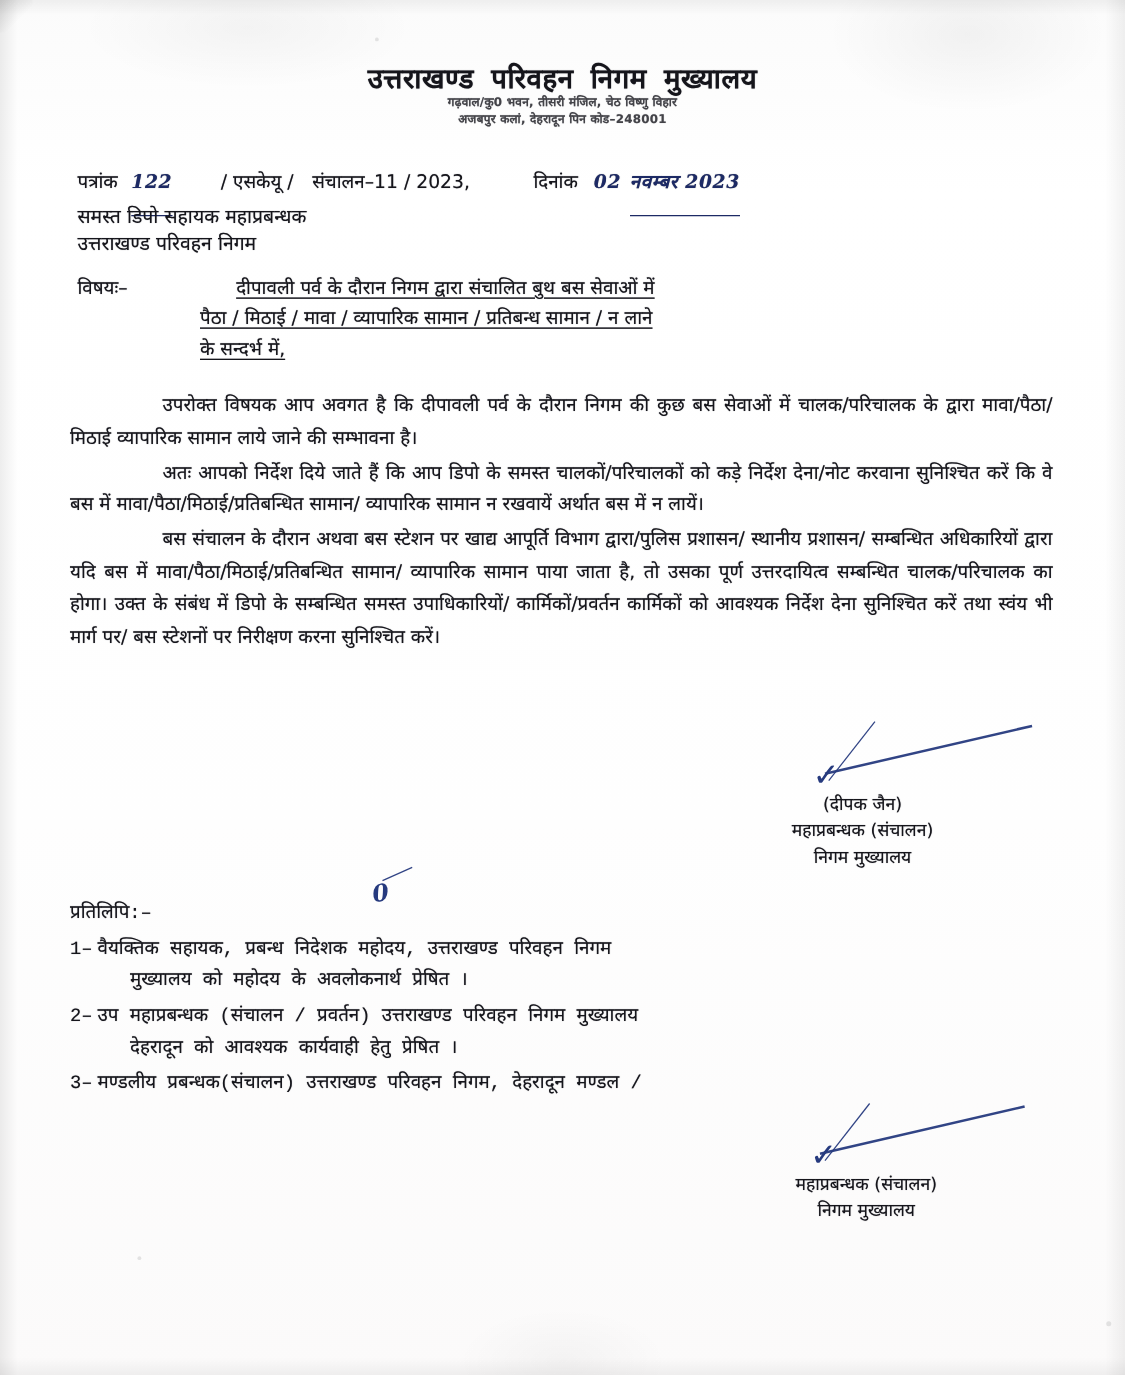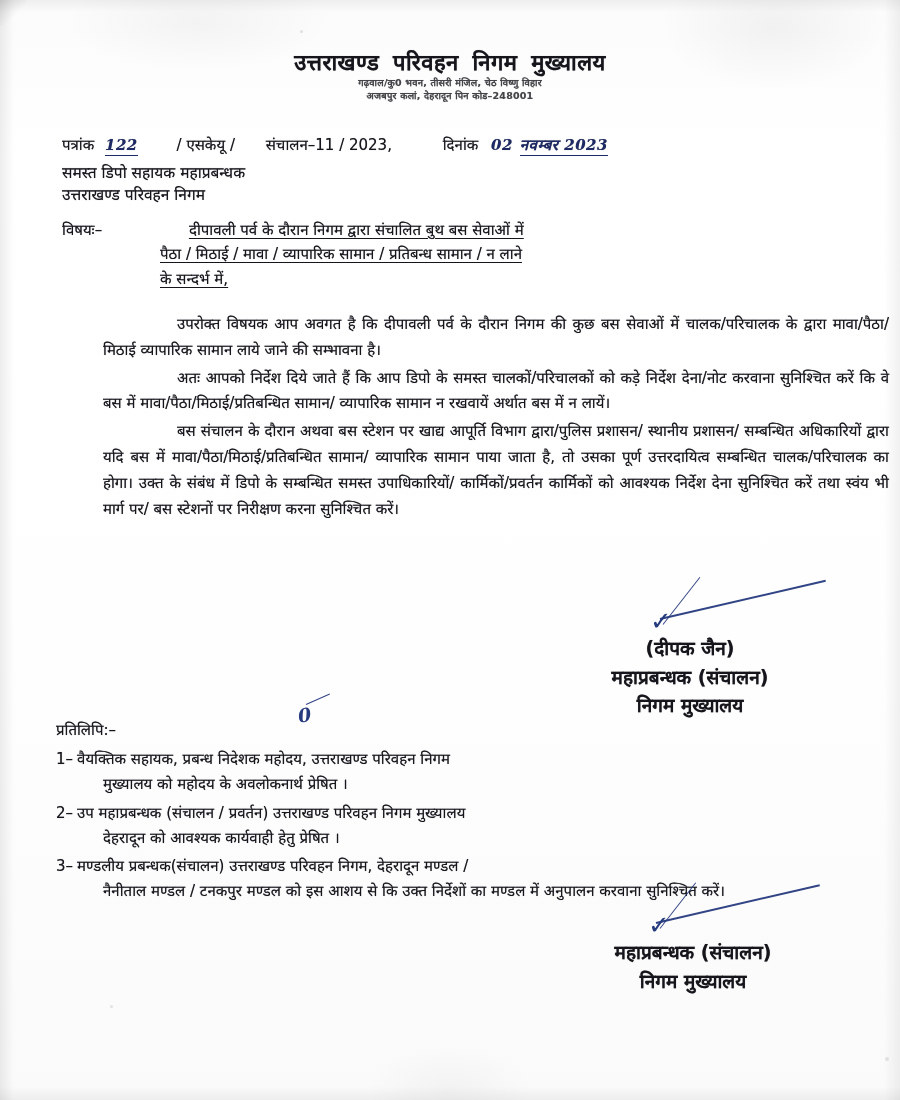--- a/index.html
+++ b/index.html
@@ -88,21 +88,21 @@
   .hand {
     font-family: "DejaVu Serif", serif;
     color:#1b2a6b;
     font-style: italic;
     font-weight:700;
     letter-spacing:.5px;
     filter: blur(0.2px);
   }
   .hand-underline {
     border-bottom:1.5px solid #1b2a6b;
-    padding-bottom:1px;
+    padding-bottom:18px;
   }
 
   
   #addressee {
     position:absolute;
     left:62px; top:162px;
     font-size:15.5px;
     line-height:1.45;
     filter: blur(0.3px);
   }
@@ -123,32 +123,30 @@
 
   
   #body-text {
     position:absolute;
     left:56px; top:312px;
     width:786px;
     font-size:15px;
     line-height:1.72;
     text-align:justify;
     filter: blur(0.3px);
-    margin-left: 47px;
   }
   #body-text p { margin:0 0 2px 0; text-indent: 74px; }
 
   
   .sig-block {
     position:absolute;
     text-align:center;
-    font-size:19px;
+    font-size:14px;
     line-height:1.5;
     filter: blur(0.3px);
-    font-weight: bold;
   }
   #sig-main { left:560px; top:634px; width:260px; }
   #sig-copy { left:548px; top:938px; width:290px; }
   .sig-swoosh {
     position:absolute;
     border-top:2px solid #243a86;
     transform-origin: left center;
     opacity:.95;
   }
   .sig-glyph {
@@ -161,20 +159,21 @@
   }
 
   
   #copy-section {
     position:absolute;
     left:56px; top:718px;
     width:790px;
     font-size:15px;
     line-height:1.68;
     filter: blur(0.3px);
+    font-family: Liberation Mono, monospace;
   }
   #copy-label { display:block; margin-bottom:4px; }
   .copy-item { display:flex; gap:4px; margin-bottom:3px; }
   .copy-num { flex:0 0 auto; white-space:nowrap; }
   .copy-text { flex:1 1 auto; text-align:justify; }
   .copy-text .cont { display:block; padding-left:26px; }
 
   
   .stray {
     position:absolute;
@@ -204,21 +203,21 @@
     <div class="org-sub ink">गढ़वाल/कु0 भवन, तीसरी मंजिल, चेठ विष्णु विहार</div>
     <div class="org-sub ink">अजबपुर कलां, देहरादून पिन कोड–248001</div>
   </div>
 
   <div id="ref-row" class="ink">
     <span>पत्रांक</span>
     <span class="hand hand-underline" style="margin:0 8px 0 6px;">122</span>
     <span style="margin-left:26px;">/</span>
     <span>एसकेयू</span>
     <span>/</span>
-    <span style="margin-left:26px;">संचालन–11</span>
+    <span style="margin-left:10px;">संचालन–11</span>
     <span>/</span>
     <span>2023,</span>
     <span style="margin-left:46px;">दिनांक</span>
     <span class="hand" style="margin-left:8px;">02</span>
     <span class="hand hand-underline" style="margin-left:2px;">नवम्बर 2023</span>
   </div>
 
   <div id="subject-block" class="ink">
     <span id="subject-label">विषयः–</span>
     <span class="subj-l1" style="text-decoration:underline; text-underline-offset:3px;">दीपावली पर्व के दौरान निगम द्वारा संचालित बुथ बस सेवाओं में</span>
@@ -266,21 +265,20 @@
       <span class="copy-text">
         <span>उप महाप्रबन्धक (संचालन / प्रवर्तन) उत्तराखण्ड परिवहन निगम मुख्यालय</span>
         <span class="cont">देहरादून को आवश्यक कार्यवाही हेतु प्रेषित ।</span>
       </span>
     </div>
 
     <div class="copy-item">
       <span class="copy-num">3–</span>
       <span class="copy-text">
         <span>मण्डलीय प्रबन्धक(संचालन) उत्तराखण्ड परिवहन निगम, देहरादून मण्डल /</span>
-        <span class="cont">नैनीताल मण्डल / टनकपुर मण्डल को इस आशय से कि उक्त निर्देशों का मण्डल में अनुपालन करवाना सुनिश्चित करें।</span>
       </span>
     </div>
   </div>
 
   <div class="sig-glyph" style="left:648px;top:912px;">✓</div>
   <div class="sig-swoosh" style="left:656px;top:922px;width:168px;transform:rotate(-13deg);"></div>
   <div class="sig-swoosh" style="left:660px;top:928px;width:58px;transform:rotate(-52deg);border-top-width:1.5px;"></div>
 
   <div id="sig-copy" class="sig-block ink">
     <div>महाप्रबन्धक (संचालन)</div>

